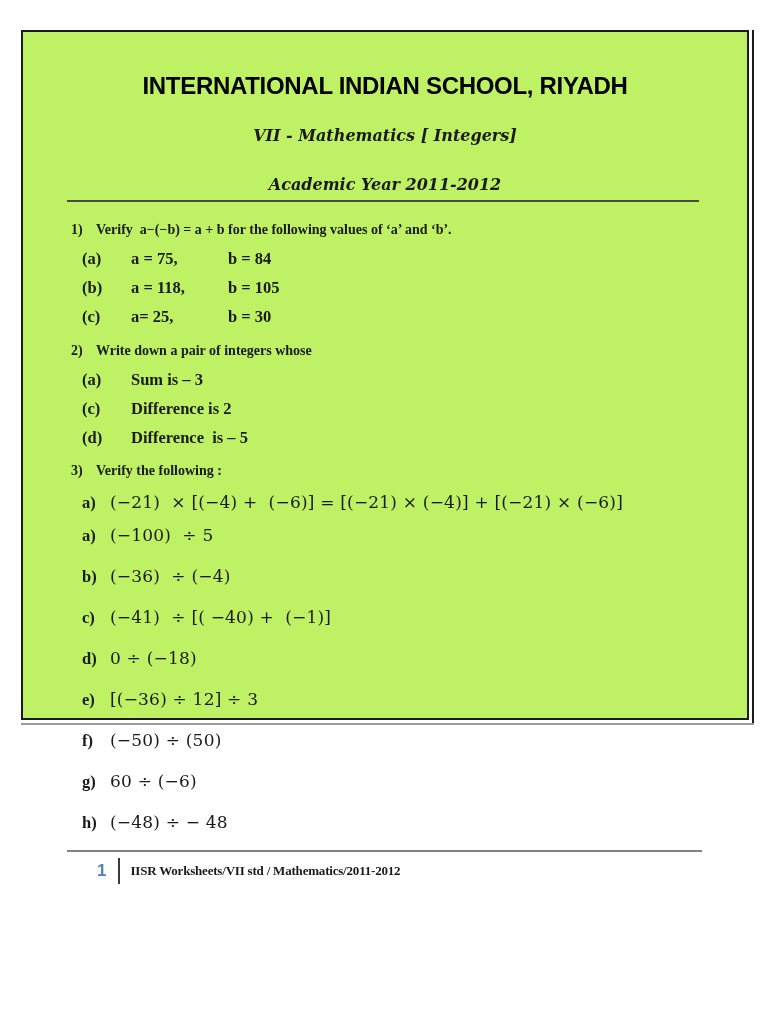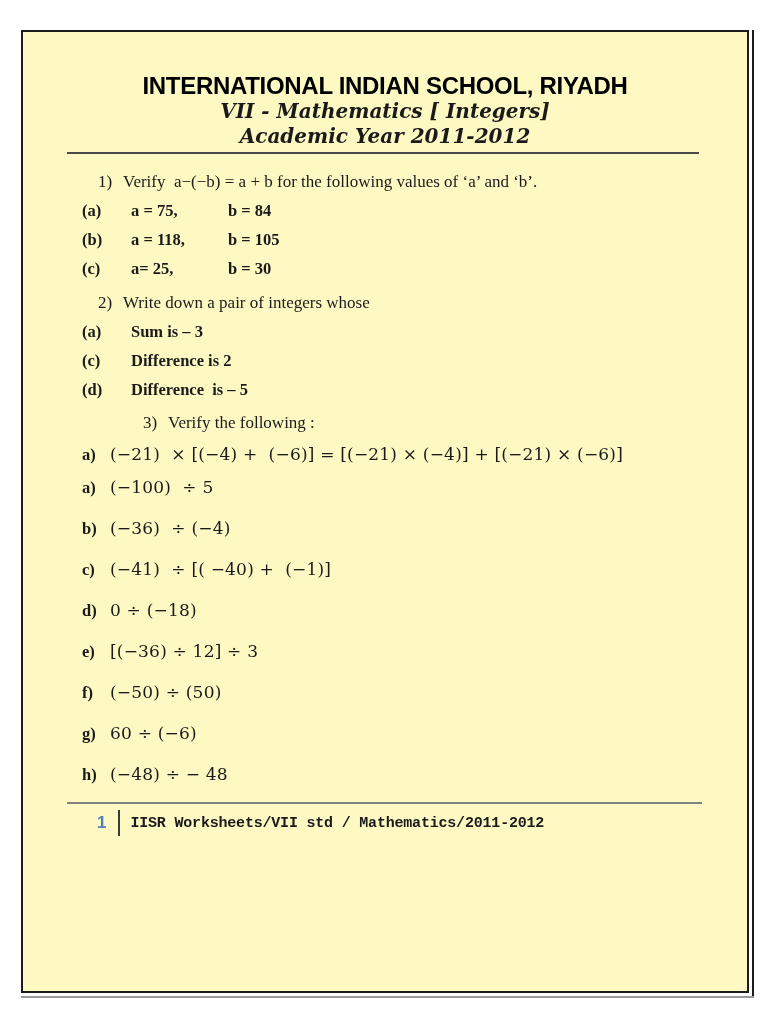--- a/index.html
+++ b/index.html
@@ -1,49 +1,49 @@
 <!DOCTYPE html>
 <html><head>
 <meta charset="utf-8">
 <style>
   * { margin:0; padding:0; box-sizing:border-box; }
   html,body { width:768px; height:1024px; background:#ffffff;
               font-family:"Liberation Serif", serif; color:#1a1a1a; }
   .page-frame {
-    position:absolute; left:21px; top:30px; width:728px; height:963px;
-    border:2px solid #701a75; background:#fef9c3;
+    position:absolute; left:21px; top:30px; width:728px; height:690px;
+    border:2px solid #701a75; background:#bef264;
   }
   
   .page-frame::before {
     content:""; position:absolute; top:-2px; right:-7px; width:2px;
     height:calc(100% + 9px); background:#1b1b1b;
   }
   .page-frame::after {
     content:""; position:absolute; left:-2px; bottom:-7px; height:2px;
     width:calc(100% + 9px); background:#9a9a9a;
   }
   .content { padding-top:40px; }
 
   .title {
     text-align:center; font-family:"Liberation Sans", sans-serif;
     font-weight:bold; font-size:24px; line-height:27px; letter-spacing:-0.3px;
     color:#000;
   }
   .subtitle {
     text-align:center; font-family:"DejaVu Serif", serif;
-    font-style:italic; font-weight:bold; font-size:20px; line-height:25px;
+    font-style:italic; font-weight:bold; font-size:16px; line-height:25px;margin-top:24px;
   }
   .header-rule { height:2px; background:#4a4a4a; margin:3px 0 0 44px; width:632px; }
 
-  .q-head { padding-left:75px; font-weight:normal; font-size:17px; line-height:20px; }
+  .q-head { padding-left:48px; font-weight:bold; font-size:14px; line-height:20px; }
   .q-head .q-num { display:inline-block; width:25px; }
   .q-head .q-text { white-space:pre-wrap; }
   .q1-head { margin-top:18px; }
   .q2-head { margin-top:14px; }
-  .q3-head { margin-top:13px;margin-left:45px; }
+  .q3-head { margin-top:13px; }
   .q4-head { margin-top:16px; }
 
   .row { padding-left:59px; }
   .pair-row, .word-row { margin-top:9px; font-weight:bold; font-size:16.5px; line-height:20px; }
   .pair-row .item-label, .word-row .item-label { display:inline-block; width:49px; }
   .pair-row .col1 { display:inline-block; width:97px; white-space:pre; }
   .pair-row .col2 { white-space:pre; }
   .word-row .item-text { white-space:pre-wrap; }
 
   .eq-row { font-size:17px; line-height:22px; }
@@ -56,21 +56,21 @@
   .eq-first { margin-top:10px; }
   .eq-next  { margin-top:18px; }
 
   .footer-rule { height:2px; background:#828282; margin:16px 0 0 44px; width:635px; }
   .footer { display:flex; align-items:center; padding-left:74px; margin-top:4px; height:30px; }
   .page-num {
     font-family:"Liberation Sans", sans-serif; font-weight:bold; font-size:17px;
   }
   .footer-bar { width:2px; height:26px; background:#3a3a3a; margin:0 10px 0 12px; }
   .footer-text {
-    font-family:Liberation Mono, monospace; font-weight:bold; font-size:15px;
+    font-family:Liberation Serif, serif; font-weight:bold; font-size:13px;
     letter-spacing:-0.2px; white-space:pre;
   }
 </style>
 </head>
 <body>
 
 <div class="page-frame" style="border-color: rgb(27, 27, 27);">
   <div class="content">
 
     <div class="title">INTERNATIONAL INDIAN SCHOOL, RIYADH</div>

